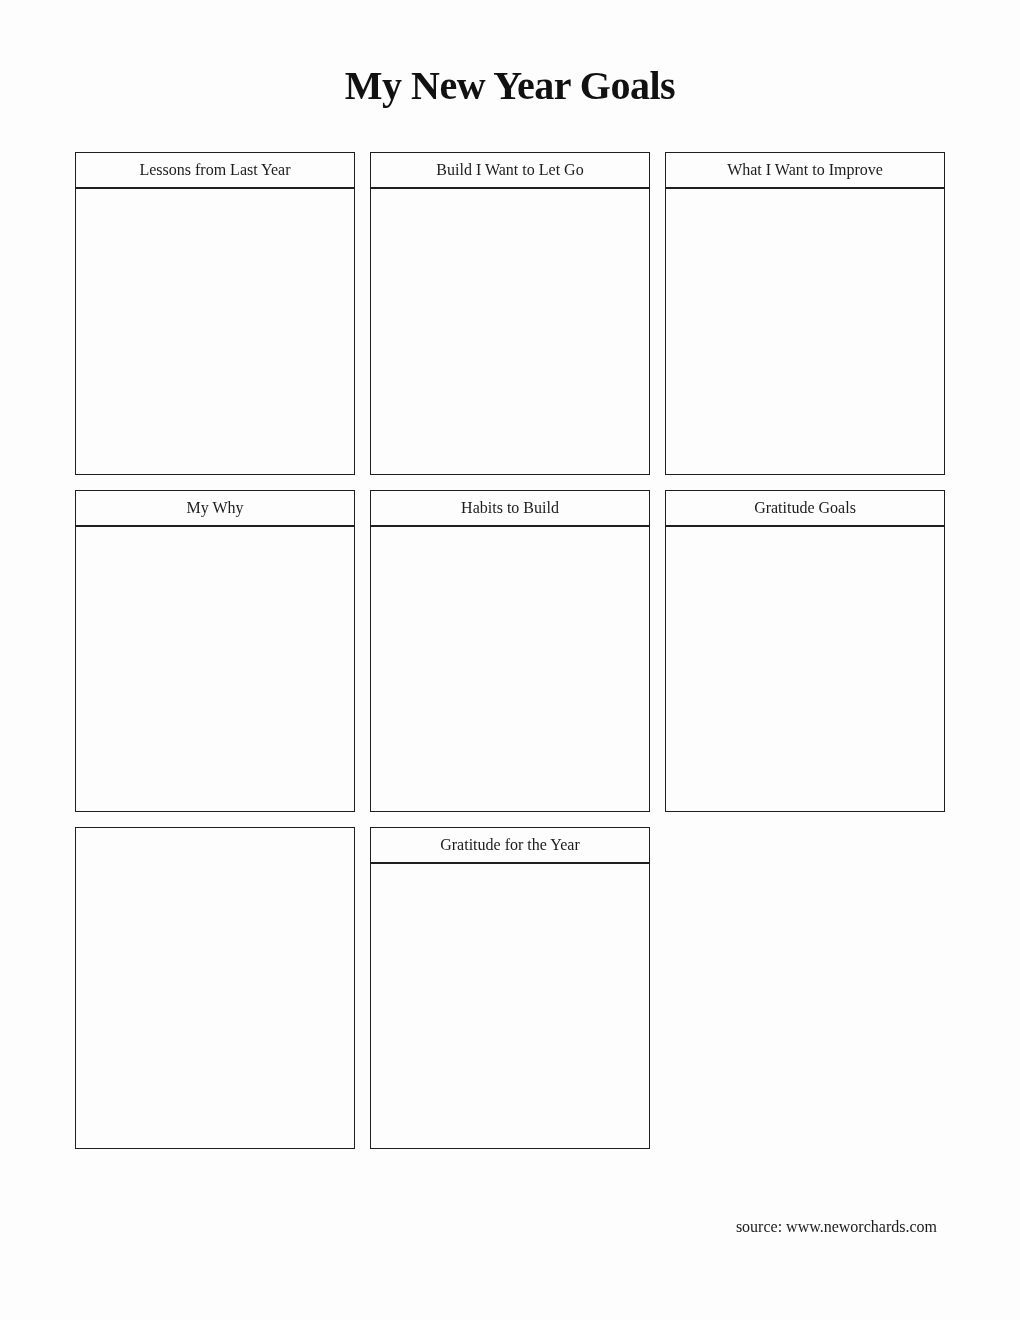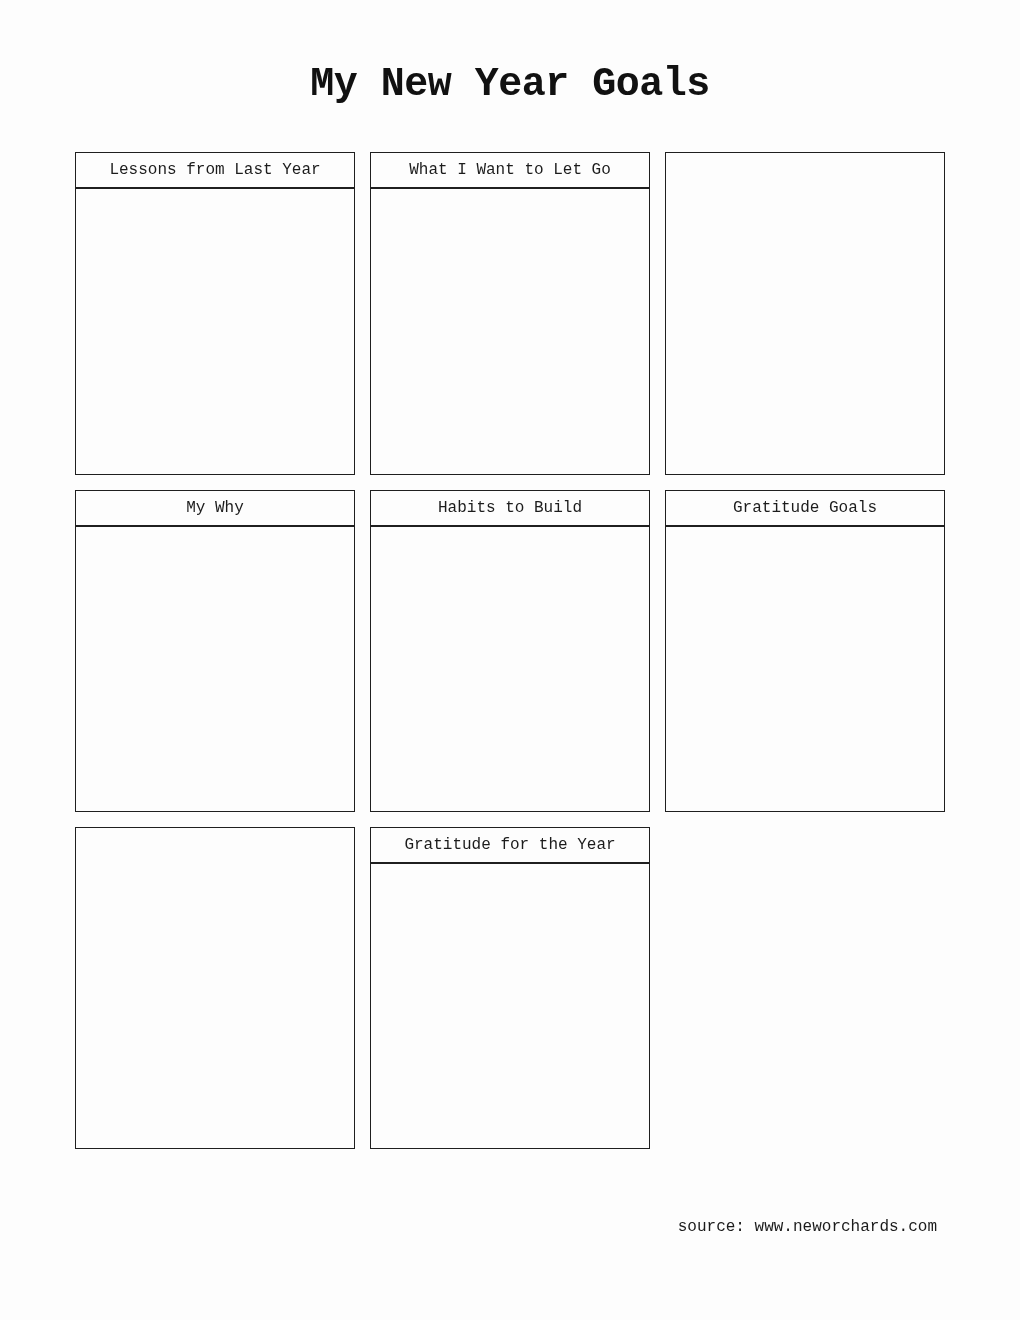--- a/index.html
+++ b/index.html
@@ -7,21 +7,21 @@
   html, body {
     background: #e9e9e9;
   }
 
   .page {
     position: relative;
     width: 1020px;
     height: 1320px;
     margin: 0 auto;
     background: #fdfdfd;
-    font-family: Liberation Mono, monospace;
+    font-family: Liberation Serif, serif;
     color: #1c1c1c;
     overflow: hidden;
   }
 
   .page-title {
     position: absolute;
     top: 62px;
     left: 0;
     width: 100%;
     text-align: center;
@@ -87,25 +87,26 @@
   <h1 class="page-title">My New Year Goals</h1>
 
   <div class="sections-grid">
 
     <div class="section-card">
       <div class="section-header">Lessons from Last Year</div>
       <div class="section-body"></div>
     </div>
 
     <div class="section-card">
-      <div class="section-header">What I Want to Let Go</div>
+      <div class="section-header">Build I Want to Let Go</div>
       <div class="section-body"></div>
     </div>
 
     <div class="section-card">
+      <div class="section-header">What I Want to Improve</div>
       <div class="section-body"></div>
     </div>
 
     <div class="section-card">
       <div class="section-header">My Why</div>
       <div class="section-body"></div>
     </div>
 
     <div class="section-card">
       <div class="section-header">Habits to Build</div>

